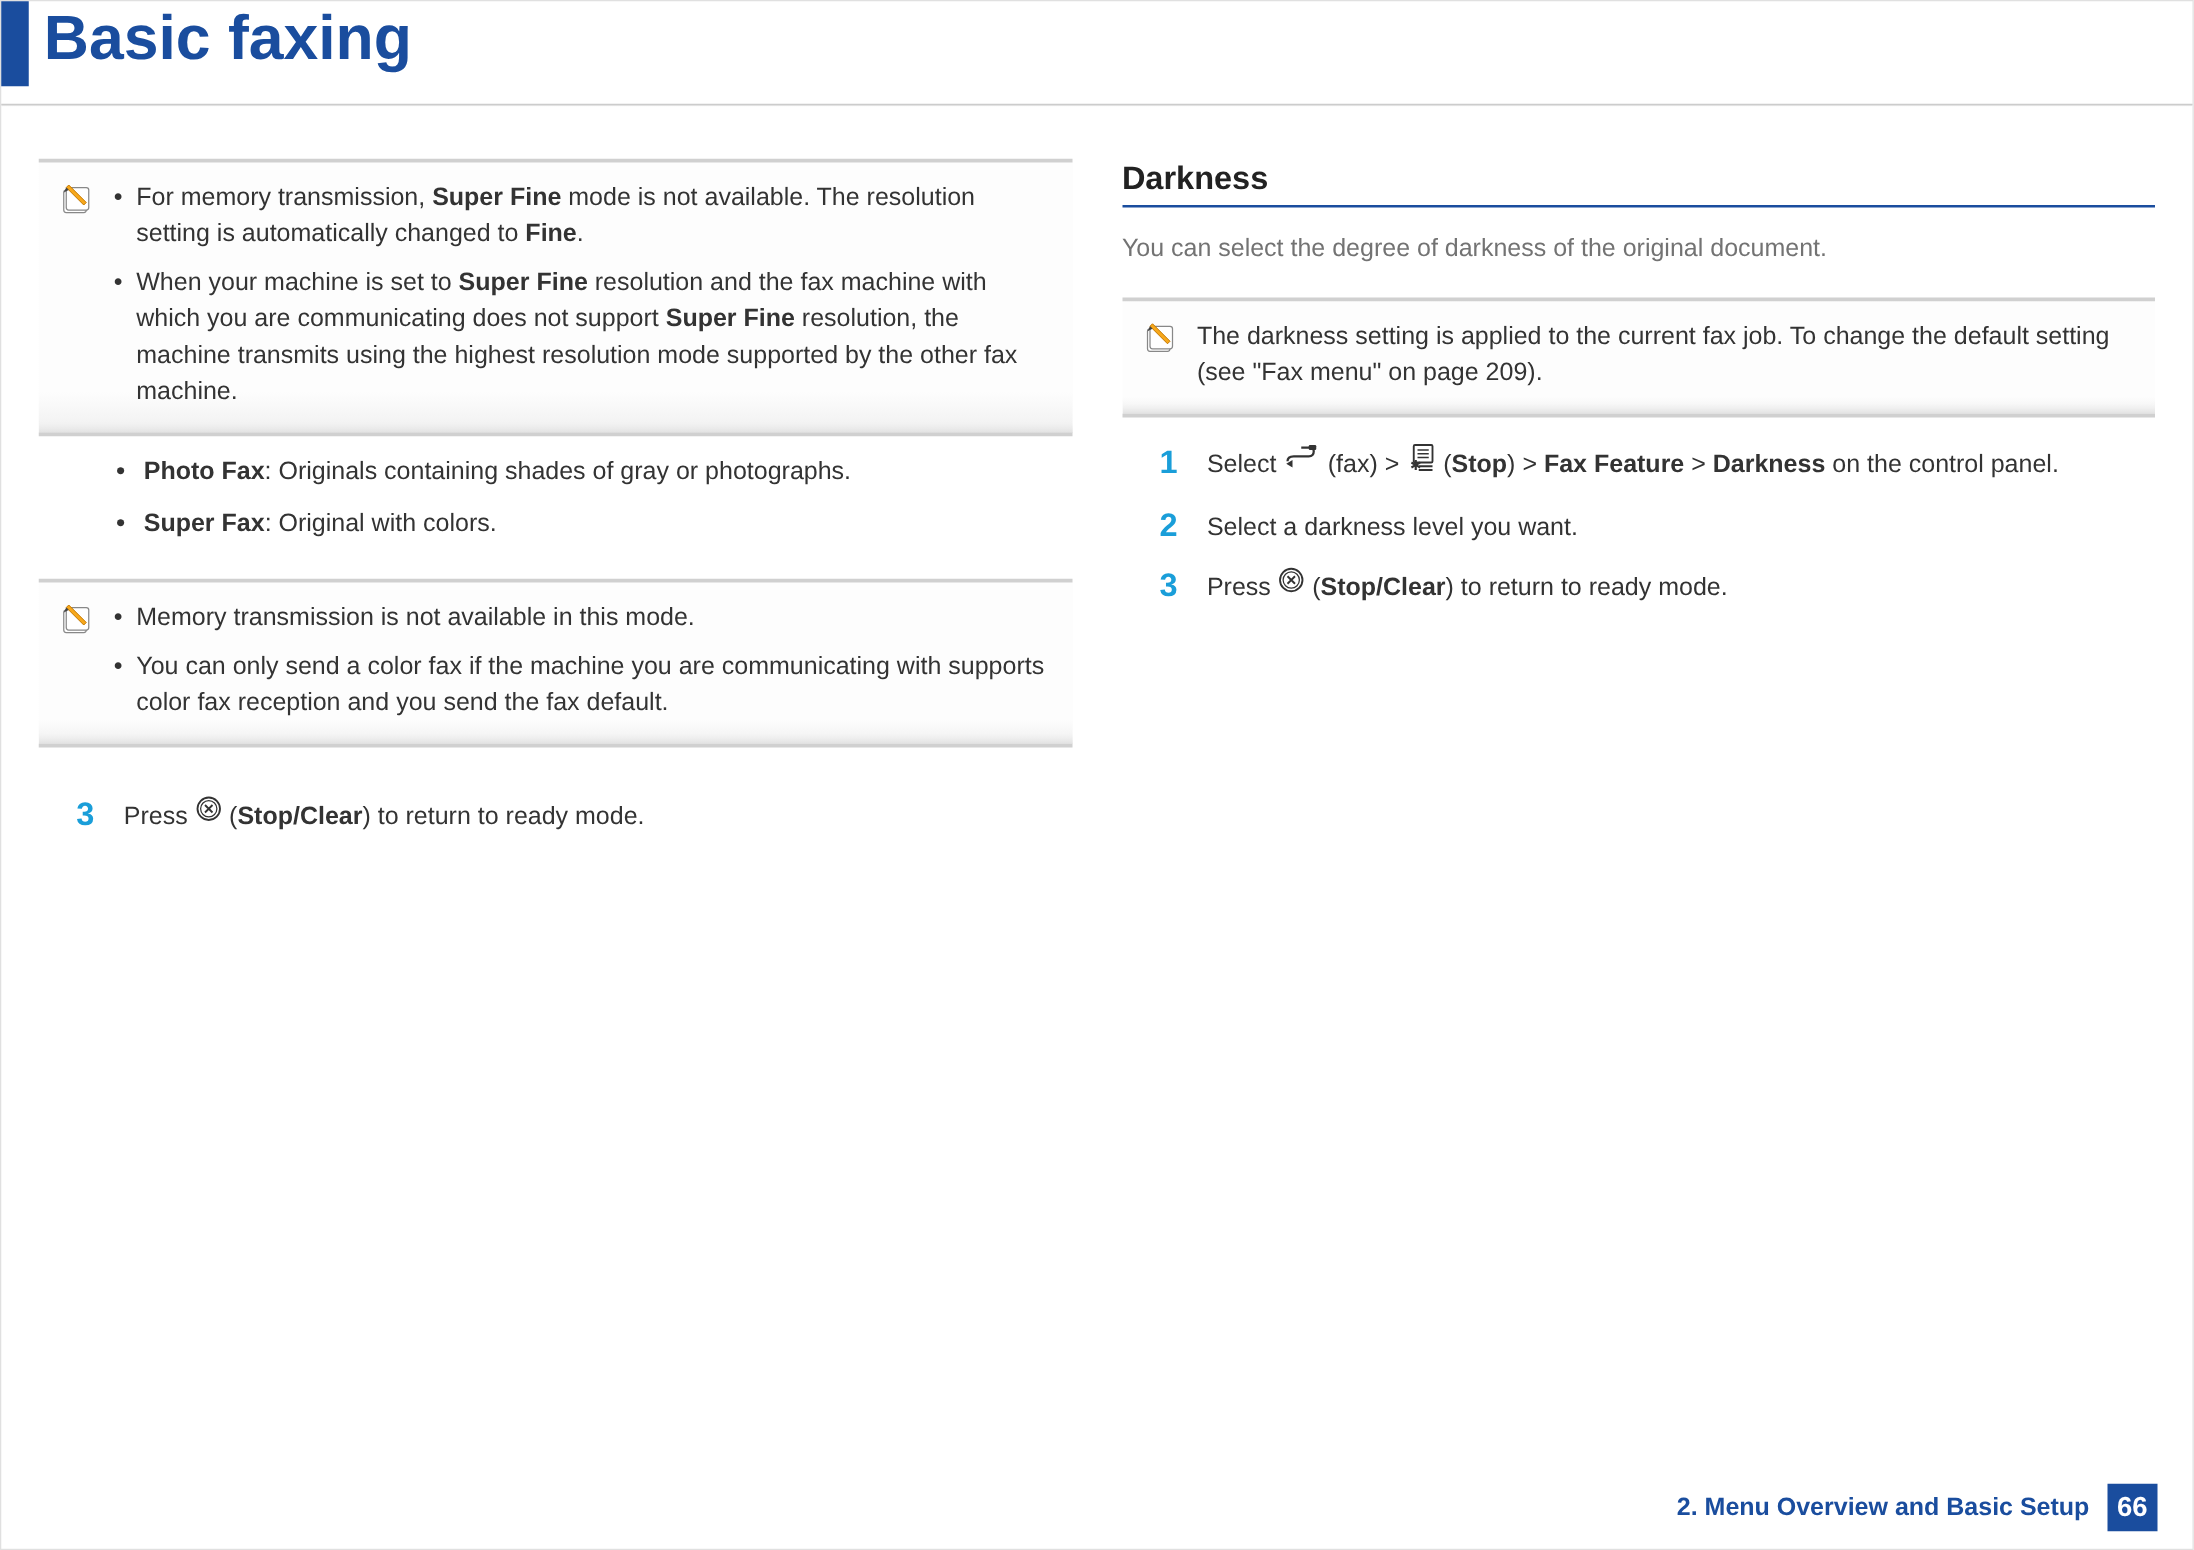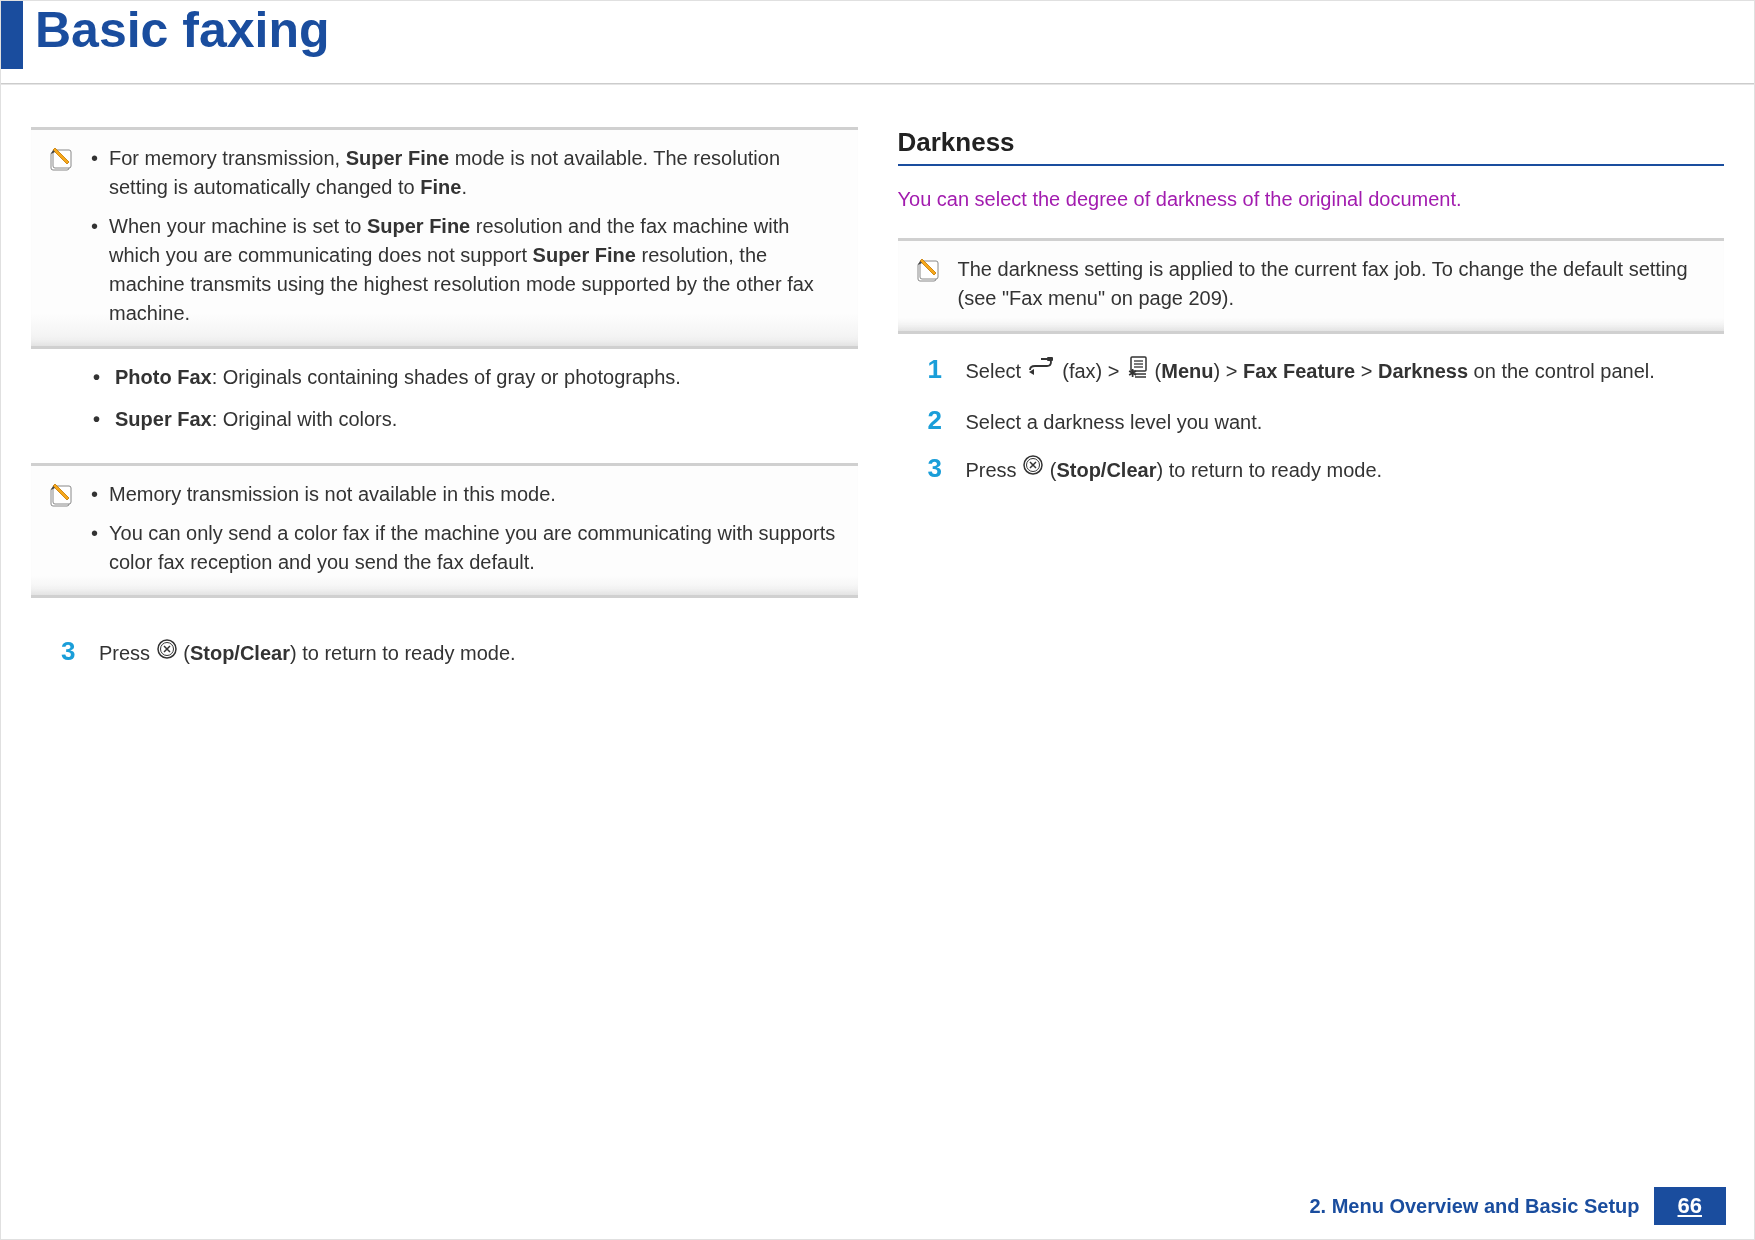--- a/index.html
+++ b/index.html
@@ -142,21 +142,21 @@
     .section-heading {
       font-size: 26px;
       font-weight: bold;
       color: #222;
       padding-bottom: 6px;
       border-bottom: 2px solid #1a4d9e;
       margin-bottom: 18px;
     }
     .section-intro {
       font-size: 20px;
-      color: #a21caf;
+      color: #737373;
       line-height: 1.5;
       margin-bottom: 24px;
     }
     .inline-icon {
       display: inline-block;
       vertical-align: middle;
       position: relative;
       top: -2px;
     }
     .footer {
@@ -171,22 +171,21 @@
       font-size: 20px;
       font-weight: bold;
       color: #1a4d9e;
       text-align: right;
     }
     .footer-page {
       background: #1a4d9e;
       color: #fff;
       font-weight: bold;
       font-size: 22px;
-      padding: 6px 24px;
-      text-decoration: underline;
+      padding: 6px 8px;
     }
     b { font-weight: bold; }
   </style>
 </head>
 <body>
 
 <div class="page-container">
 
   <div class="header">
     <div class="title-bar">
@@ -292,21 +291,21 @@
             <svg width="24" height="24" viewBox="0 0 24 24">
               <rect x="6" y="2" width="15" height="14" rx="1" fill="none" stroke="#333" stroke-width="1.5"></rect>
               <line x1="9" y1="6" x2="18" y2="6" stroke="#333" stroke-width="1.3"></line>
               <line x1="9" y1="9" x2="18" y2="9" stroke="#333" stroke-width="1.3"></line>
               <line x1="9" y1="12" x2="18" y2="12" stroke="#333" stroke-width="1.3"></line>
               <text x="3" y="22" font-size="11" fill="#333">✱</text>
               <line x1="10" y1="19" x2="21" y2="19" stroke="#333" stroke-width="1.5"></line>
               <line x1="10" y1="22" x2="21" y2="22" stroke="#333" stroke-width="1.5"></line>
             </svg>
           </span>
-          <span>(</span><b>Menu</b><span>) &gt; </span><b>Fax Feature</b><span> &gt; </span><b>Darkness</b><span> on the control panel.</span>
+          <span>(</span><b>Stop</b><span>) &gt; </span><b>Fax Feature</b><span> &gt; </span><b>Darkness</b><span> on the control panel.</span>
         </div>
       </div>
 
       <div class="numbered-step">
         <div class="step-num">2</div>
         <div class="step-text">Select a darkness level you want.</div>
       </div>
 
       <div class="numbered-step">
         <div class="step-num">3</div>

